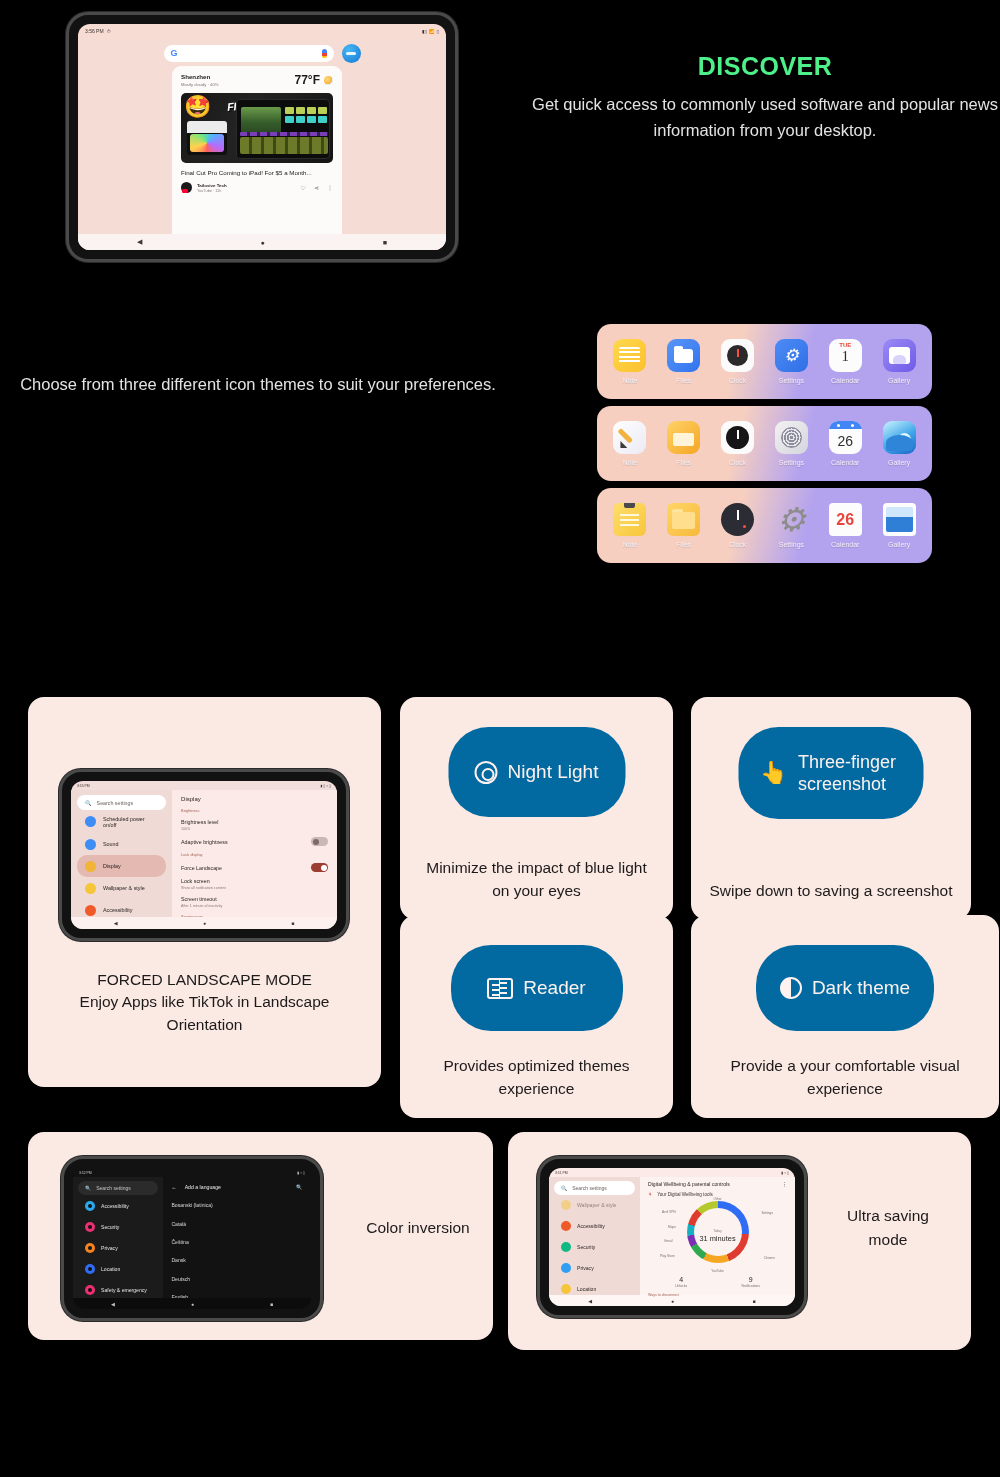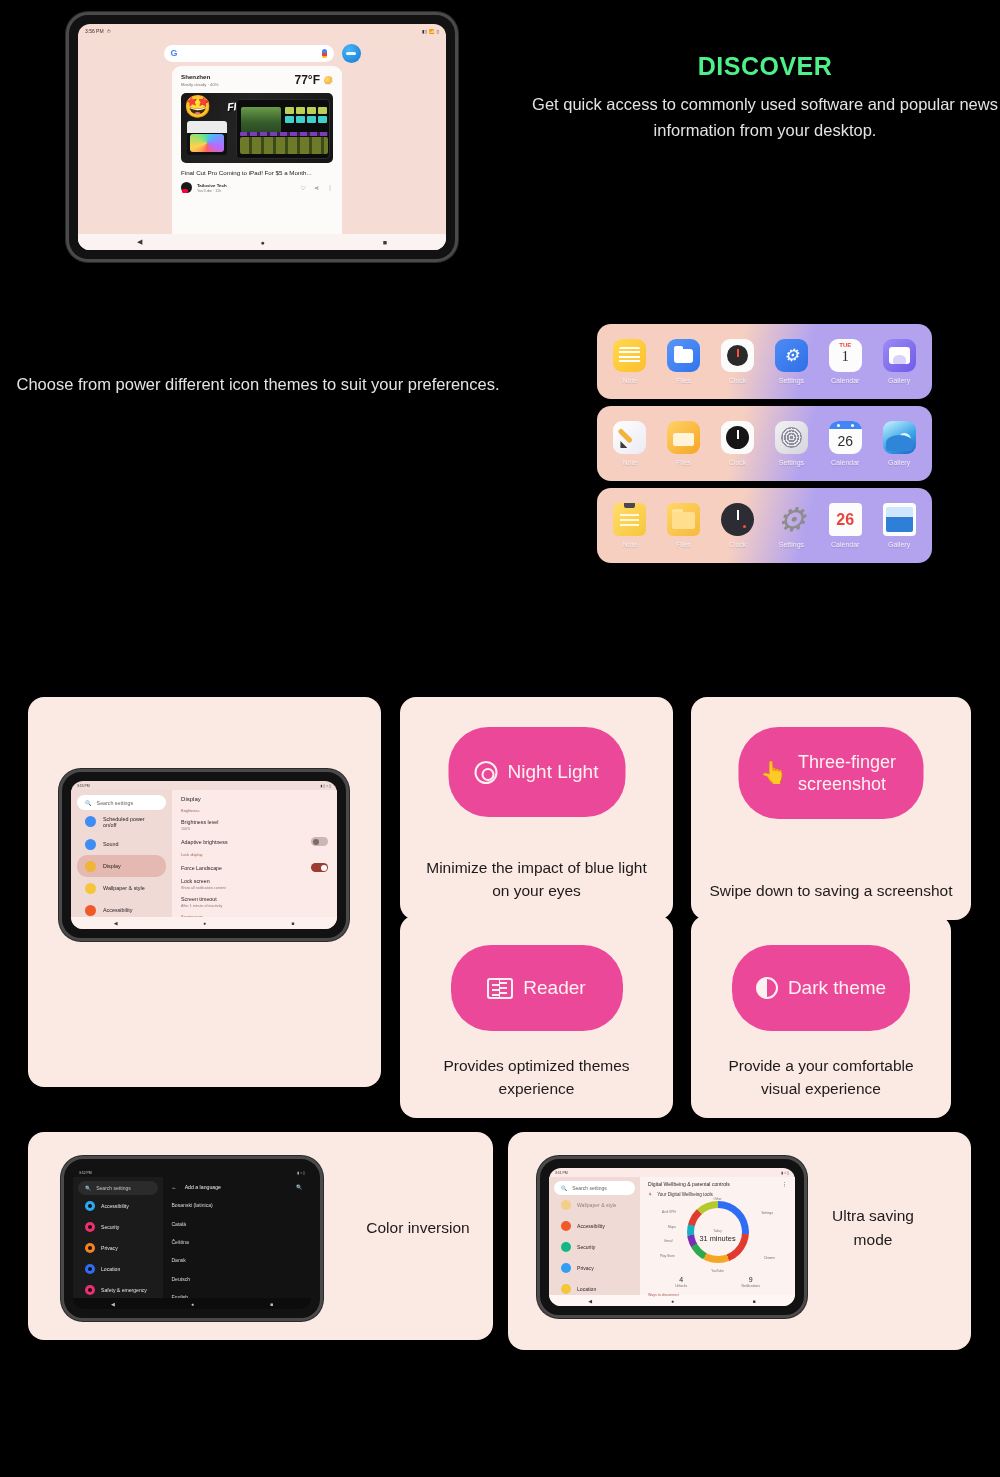--- a/index.html
+++ b/index.html
@@ -188,25 +188,25 @@
   
   .card { position: absolute; background: #fbe9e4; border-radius: 16px; }
 
   #card-landscape { left: 28px; top: 697px; width: 353px; height: 390px; }
   #tablet-landscape { left: 31px; top: 72px; width: 290px; height: 172px; }
   #landscape-caption { position: absolute; left: 18px; right: 18px; top: 272px; text-align: center; color: #1d1b1a; font-size: 15.5px; line-height: 1.45; }
 
   #card-nightlight { left: 400px; top: 697px; width: 273px; height: 223px; }
   #card-screenshot { left: 691px; top: 697px; width: 280px; height: 223px; }
   #card-reader     { left: 400px; top: 915px; width: 273px; height: 203px; }
-  #card-darktheme  { left: 691px; top: 915px; width: 260px; height: 203px; }
+  #card-darktheme  { left: 691px; top: 915px; width: 308px; height: 203px; }
 
   .pill {
     position: absolute; left: 50%; transform: translateX(-50%); top: 30px;
-    background: #ec4899; border-radius: 40px; display: flex; align-items: center; justify-content: center;
+    background: #0369a1; border-radius: 40px; display: flex; align-items: center; justify-content: center;
     gap: 10px; color: #fdf2ef; padding: 0 22px;
   }
   .pill-lg { width: 177px; height: 90px; font-size: 19px; }
   .pill-2l { width: 185px; height: 92px; font-size: 18px; line-height: 1.25; }
   .pill-md { width: 172px; height: 86px; font-size: 19px; }
   .pill-dk { width: 178px; height: 86px; font-size: 19px; }
   .card-caption { position: absolute; left: 16px; right: 16px; bottom: 18px; text-align: center; color: #1d1b1a; font-size: 15.5px; line-height: 1.45; }
 
   .ico-nightlight { width: 23px; height: 23px; border-radius: 50%; border: 2px solid #fdf2ef; position: relative; flex: none; }
   .ico-nightlight::after { content:""; position:absolute; left:5px; top:5px; width:9px; height:9px; border-radius:50%; border:2px solid #fdf2ef; }
@@ -240,21 +240,21 @@
   .toggle.on::after { content:""; position:absolute; right:1.5px; top:1.5px; width:6px; height:6px; border-radius:50%; background:#fff; }
   .set-nav { height: 12px; background:#fcf1ef; display:flex; align-items:center; justify-content:space-around; font-size:5px; color:#3c3533; }
 
   
   #card-colorinv { left: 28px; top: 1132px; width: 465px; height: 208px; }
   #card-ultra    { left: 508px; top: 1132px; width: 463px; height: 218px; }
   #tablet-colorinv { left: 33px; top: 24px; width: 262px; height: 165px; }
   #tablet-ultra    { left: 29px; top: 24px; width: 270px; height: 162px; }
   .side-caption { position: absolute; text-align: center; color: #1d1b1a; font-size: 15.5px; line-height: 1.55; }
   #colorinv-caption { left: 330px; top: 84px; width: 120px; }
-  #ultra-caption { left: 305px; top: 72px; width: 120px; }
+  #ultra-caption { left: 320px; top: 72px; width: 120px; }
 
   
   .dk-screen { display:flex; flex-direction:column; height:100%; background:#121212; }
   .dk-status { height:9px; display:flex; align-items:center; justify-content:space-between; padding:0 6px; font-size:3.4px; color:#cfcfcf;}
   .dk-main { flex:1; display:flex; min-height:0; }
   .dk-side { width:38%; background:#1b1b1b; padding:4px 5px; }
   .dk-search { height:14px; background:#2b2b2b; border-radius:9px; display:flex; align-items:center; gap:5px; padding:0 7px; font-size:5px; color:#c9c4c3;}
   .dk-item { display:flex; align-items:center; gap:6px; padding:5.5px 7px; font-size:5.1px; color:#e7e3e2;}
   .dk-ring { width:10px; height:10px; border-radius:50%; flex:none; display:flex; align-items:center; justify-content:center;}
   .dk-ring span { width:4px; height:4px; border-radius:50%; background:#121212; }
@@ -380,21 +380,21 @@
 
     <div id="discover-text">
       <h2 class="heading-accent">DISCOVER</h2>
       <p class="body-copy">Get quick access to commonly used software and popular news information from your desktop.</p>
     </div>
   </section>
 
   <section id="sec-themes">
 
     <div id="themes-text">
-      <p class="body-copy">Choose from power different icon themes to suit your preferences.</p>
+      <p class="body-copy">Choose from three different icon themes to suit your preferences.</p>
     </div>
 
     <div class="theme-rows">
 
       <div class="theme-row">
         <div class="icon-cell">
           <div class="icon-tile t1-note"></div>
           <div class="icon-label">Note</div>
         </div>
         <div class="icon-cell">
@@ -557,20 +557,24 @@
               <div class="set-sec">Screensaver</div>
             </div>
           </div>
           <div class="set-nav">
             <span>◀</span>
             <span>●</span>
             <span>■</span>
           </div>
         </div>
       </div>
+    </div>
+    <div id="landscape-caption">
+      <div>FORCED LANDSCAPE MODE</div>
+      <div>Enjoy Apps like TikTok in Landscape Orientation</div>
     </div>
   </div>
 
   <div class="card" id="card-nightlight">
     <div class="pill pill-lg">
       <span class="ico-nightlight"></span>
       <span>Night Light</span>
     </div>
     <div class="card-caption">Minimize the impact of blue light on your eyes</div>
   </div>

